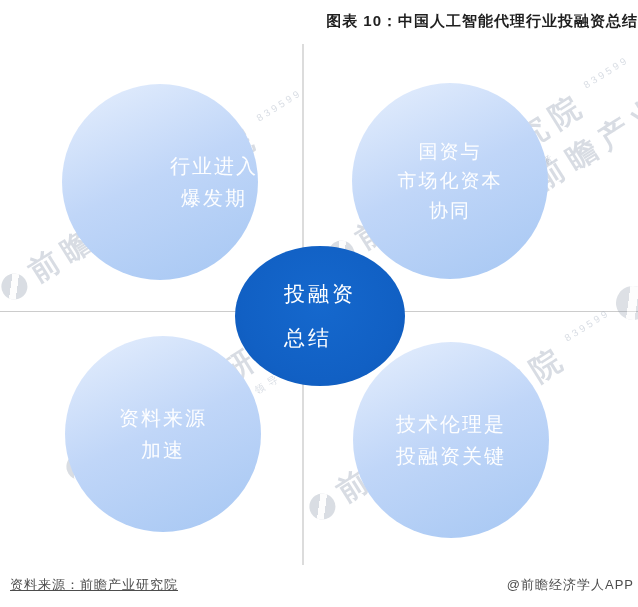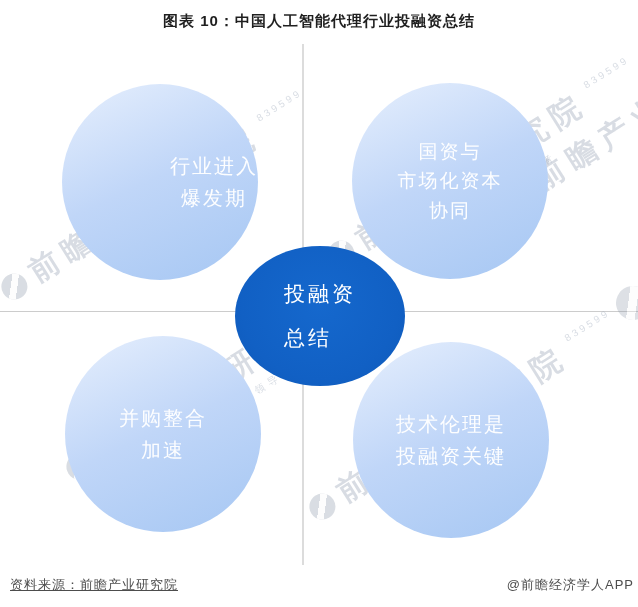--- a/index.html
+++ b/index.html
@@ -5,21 +5,21 @@
   html,body { margin:0; padding:0; background:#fff; }
   .canvas {
     position:relative; width:638px; height:607px; overflow:hidden;
     background:#ffffff;
     font-family:"Liberation Sans","DejaVu Sans",sans-serif;
   }
 
   
   .title {
     position:absolute; top:12px; left:0; width:100%;
-    text-align:center; font-size:15px; font-weight:bold; color:#1f1f1f;
+    text-align:right; font-size:15px; font-weight:bold; color:#1f1f1f;
     letter-spacing:1px;
   }
 
   
   .hline { position:absolute; left:0; top:311px; width:638px; height:1px; background:#cccccc; }
   .vline { position:absolute; left:302px; top:44px; width:2px; height:521px; background:#dcdcdc; }
 
   
   .wm {
     position:absolute; display:flex; flex-direction:column; align-items:center;
@@ -145,21 +145,21 @@
 爆发期</div>
   </div>
 
   <div class="node node-tr">
     <div class="node-label">国资与
 市场化资本
 协同</div>
   </div>
 
   <div class="node node-bl">
-    <div class="node-label">并购整合
+    <div class="node-label">资料来源
 加速</div>
   </div>
 
   <div class="node node-br">
     <div class="node-label">技术伦理是
 投融资关键</div>
   </div>
 
   <div class="center-node">
     <div class="center-label">投融资

